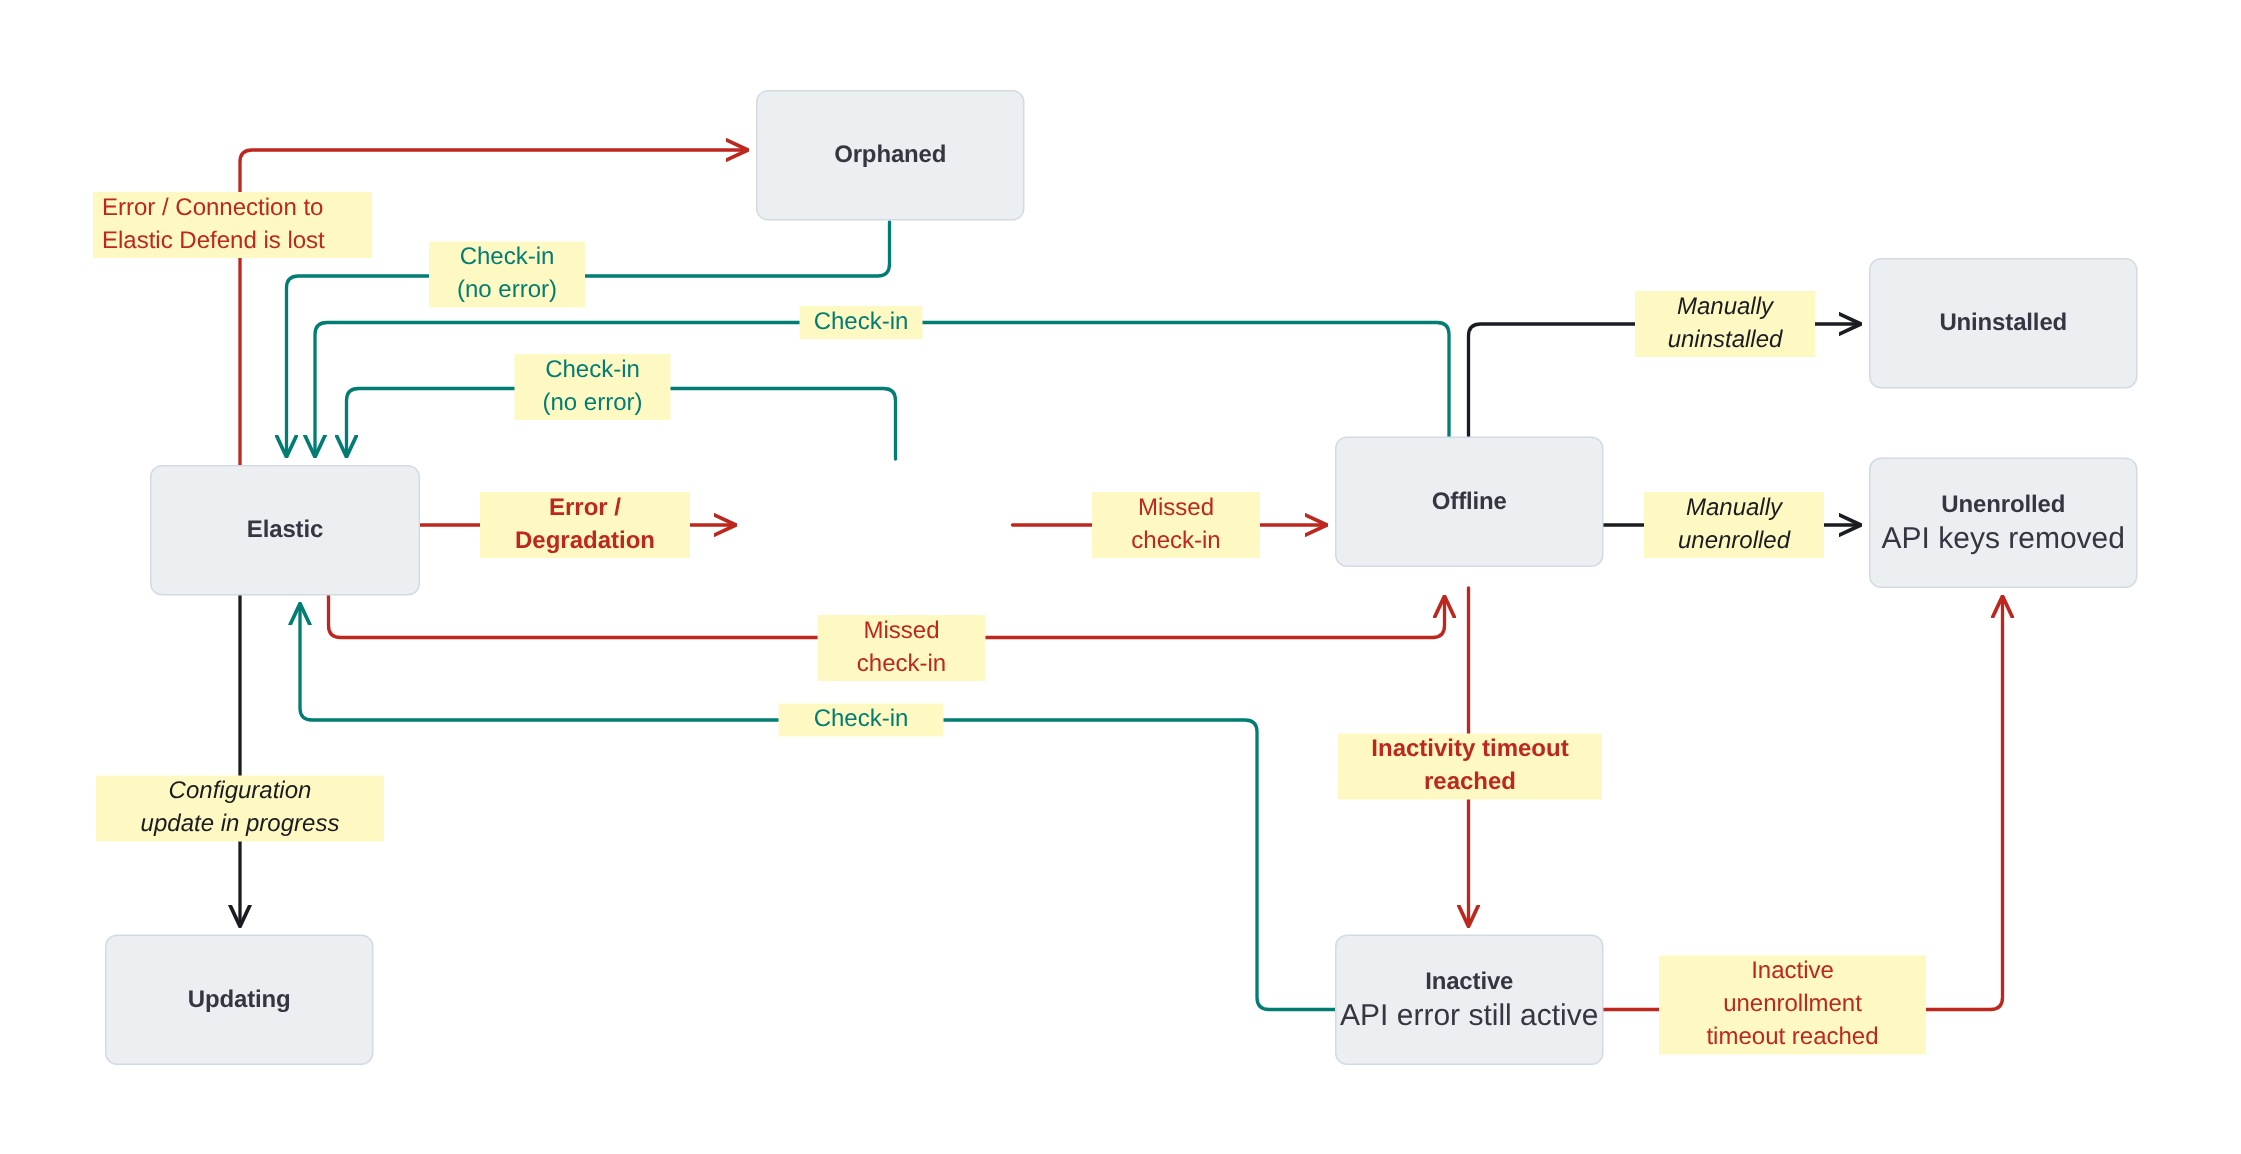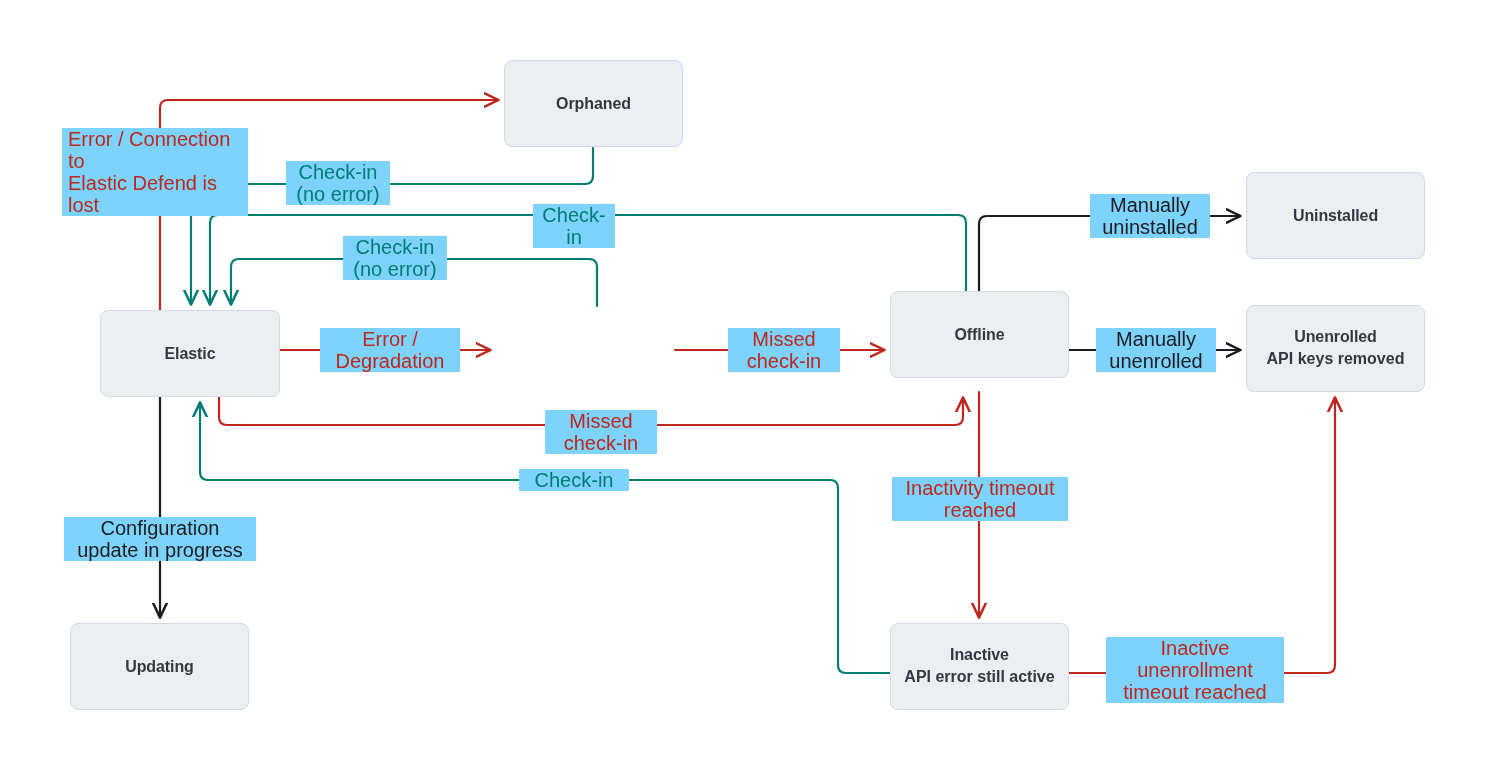--- a/index.html
+++ b/index.html
@@ -40,39 +40,39 @@
     color: #343741;
   }
   .node .title {
     font-size: 16px;
     font-weight: bold;
     color: #343741;
     line-height: 20px;
     letter-spacing: -0.1px;
   }
   .node .sub {
-    font-size: 16px;
-    font-weight: bold;
+    font-size: 20px;
+    font-weight: normal;
     color: #343741;
     line-height: 22px;
     margin-top: 1px;
   }
   .edge-label {
     position: absolute;
     box-sizing: border-box;
-    background: #7dd3fc;
-    font-size: 20px;
+    background: #fef9c3;
+    font-size: 16px;
     line-height: 22px;
     text-align: center;
     white-space: pre-line;
     padding: 0 6px;
   }
   .lbl-red   { color: #BD271E; }
   .lbl-teal  { color: #017D73; }
-  .lbl-dark  { color: #1A1C21; }
+  .lbl-dark  { color: #1A1C21; font-style: italic; }
 </style>
 </head>
 <body>
 
 <div id="canvas">
 
   <svg id="edges" viewBox="0 0 1494 769" width="1494" height="769" xmlns="http://www.w3.org/2000/svg">
     <defs>
       <marker id="ah-red" viewBox="0 0 10 10" refX="9" refY="5" markerWidth="7" markerHeight="7" orient="auto-start-reverse">
         <path d="M 0 0.6 L 9.4 5 L 0 9.4" fill="none" stroke="#BD271E" stroke-width="1.6" stroke-linecap="round" stroke-linejoin="round"></path>
@@ -151,39 +151,39 @@
 Elastic Defend is lost</div>
 
   <div class="edge-label lbl-teal" style="left:286px; top:161px; width:104px;">Check-in
 (no error)</div>
 
   <div class="edge-label lbl-teal" style="left:533px; top:204px; width:82px;">Check-in</div>
 
   <div class="edge-label lbl-teal" style="left:343px; top:236px; width:104px;">Check-in
 (no error)</div>
 
-  <div class="edge-label lbl-red" style="left:320px; top:328px; width:140px;">Error /
+  <div class="edge-label lbl-red" style="left:320px; top:328px; width:140px;font-weight:bold;">Error /
 Degradation</div>
 
   <div class="edge-label lbl-red" style="left:728px; top:328px; width:112px;">Missed
 check-in</div>
 
   <div class="edge-label lbl-red" style="left:545px; top:410px; width:112px;">Missed
 check-in</div>
 
   <div class="edge-label lbl-dark" style="left:1090px; top:194px; width:120px;">Manually
 uninstalled</div>
 
   <div class="edge-label lbl-dark" style="left:1096px; top:328px; width:120px;">Manually
 unenrolled</div>
 
   <div class="edge-label lbl-dark" style="left:64px; top:493px; width:192px;margin-top:24px;">Configuration
 update in progress</div>
 
-  <div class="edge-label lbl-red" style="left:892px; top:477px; width:176px;">Inactivity timeout
+  <div class="edge-label lbl-red" style="left:892px; top:489px; width:176px;font-weight:bold;">Inactivity timeout
 reached</div>
 
   <div class="edge-label lbl-red" style="left:1106px; top:637px; width:178px;">Inactive
 unenrollment
 timeout reached</div>
 
   <div class="edge-label lbl-teal" style="left:519px; top:469px; width:110px;">Check-in</div>
 
 </div>
 

